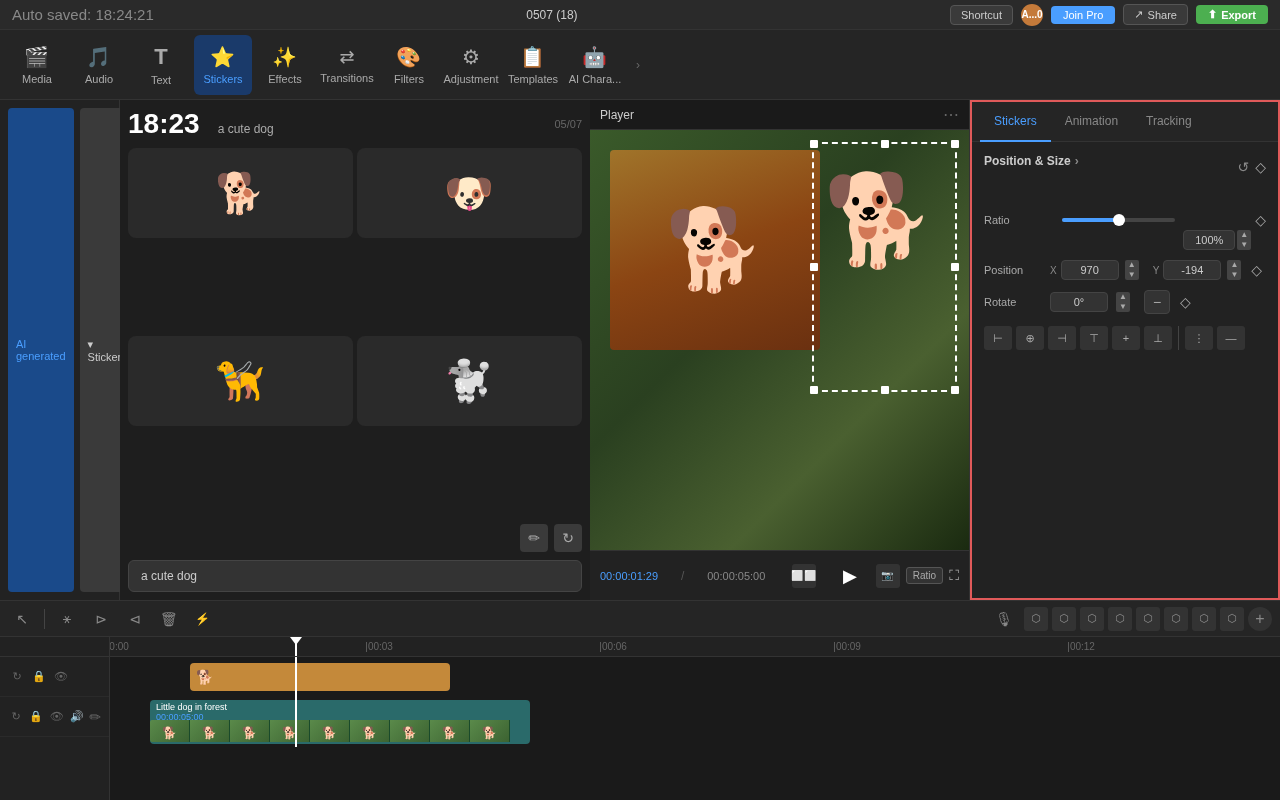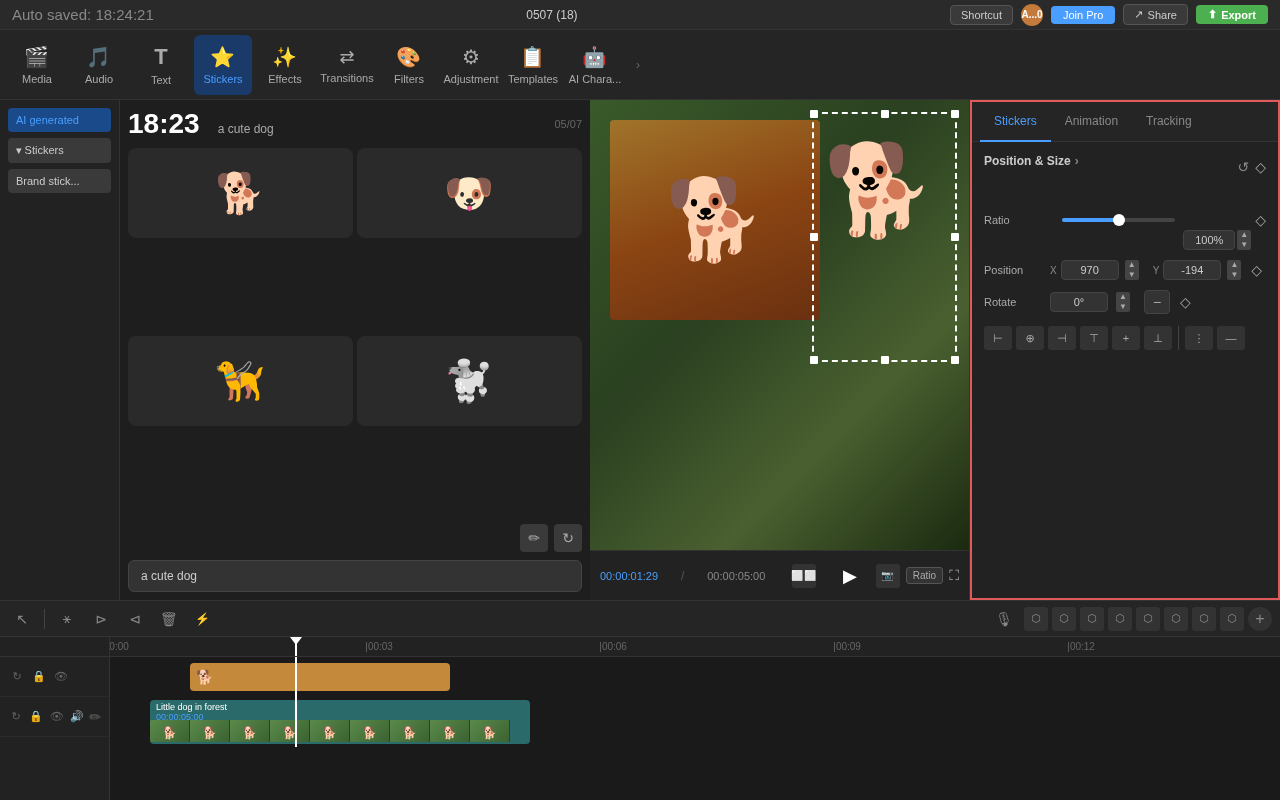--- a/index.html
+++ b/index.html
@@ -98,21 +98,21 @@
       display: flex;
       height: calc(800px - 30px - 70px - 200px);
     }
 
     
     .left-panel {
       width: 120px;
       background: #222;
       border-right: 1px solid #333;
       padding: 8px;
-      display: flex; flex-direction: column; gap: 6px;
+      display: flex; gap: 6px;
     }
     .panel-btn {
       background: #3a3a3a;
       border: none;
       color: #ccc;
       padding: 6px 8px;
       border-radius: 4px;
       cursor: pointer;
       font-size: 11px;
       text-align: left;
@@ -593,20 +593,24 @@
     <div class="sticker-actions">
       <button class="sticker-action-btn">✏</button>
       <button class="sticker-action-btn">↻</button>
     </div>
     <div class="search-bar-container">
       <input class="search-input" type="text" value="a cute dog" placeholder="a cute dog" style="">
     </div>
   </div>
 
   <div class="player-area">
+    <div class="player-header">
+      <span class="player-title">Player</span>
+      <span class="player-menu">⋯</span>
+    </div>
     <div class="player-viewport">
       <div class="player-video-bg">
 
         <div style="position:absolute;left:20px;top:20px;width:210px;height:200px;background:linear-gradient(160deg,#a0742a 0%,#8B4513 50%,#6a3010 100%);border-radius:4px;display:flex;align-items:center;justify-content:center;">
           <span style="font-size:80px;">🐕</span>
         </div>
 
         <div class="sticker-overlay">
           <span style="font-size:90px;">🐕</span>
         </div>

